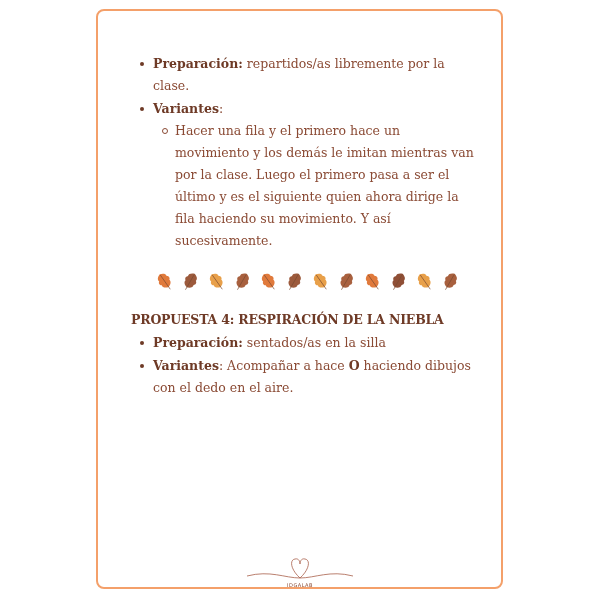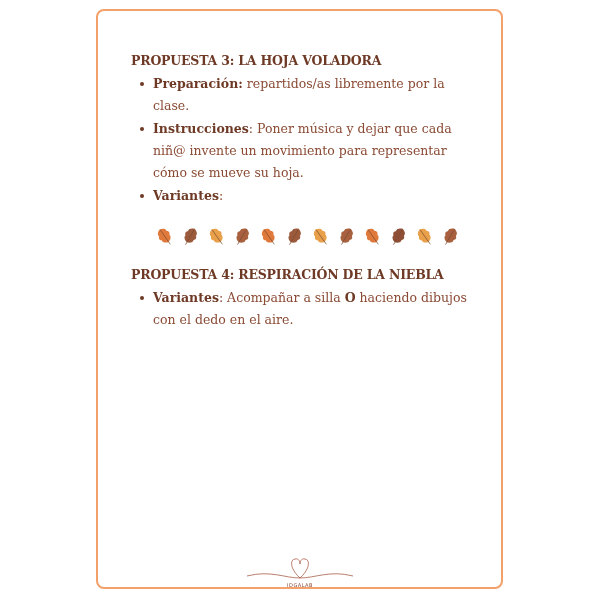--- a/index.html
+++ b/index.html
@@ -21,26 +21,25 @@
   .sec2 { margin-top:16px; }
   .logo { position:absolute; left:245px; top:552px; width:110px; height:30px; }
   .logo-text { position:absolute; left:270px; top:582px; width:60px; text-align:center; font-family:"DejaVu Sans", sans-serif; font-size:5px; color:#8a4a34; letter-spacing:0.5px; }
 </style>
 </head>
 <body>
 
 <div class="card"></div>
 
 <div class="content">
-  <div class="heading">PROPUESTA 3: LA HOJA VOLADORA</div>
   <ul class="main">
     <li><b>Preparación:</b><span> repartidos/as libremente por la clase.</span></li>
-    <li><b>Instrucciones</b><span>: Poner música y dejar que cada niñ@ invente un movimiento para representar cómo se mueve su hoja.</span></li>
     <li><b>Variantes</b><span>:</span>
       <ul class="sub">
+        <li>Hacer una fila y el primero hace un movimiento y los demás le imitan mientras van por la clase. Luego el primero pasa a ser el último y es el siguiente quien ahora dirige la fila haciendo su movimiento. Y así sucesivamente.</li>
       </ul>
     </li>
   </ul>
 
   <div class="leaves" id="leaves">
       <svg class="leaf" viewBox="0 0 24 24">
         <g transform="rotate(-35 12 12)">
           <path d="M12 3 C15 4,18 6,17 9 C19 10,19 13,17 14 C18 16,16 19,12 20 C8 19,6 16,7 14 C5 13,5 10,7 9 C6 6,9 4,12 3 Z" fill="#e07a3c"></path>
           <line x1="12" y1="4" x2="12" y2="23" stroke="#7a4a30" stroke-width="0.7"></line>
         </g>
@@ -108,21 +107,22 @@
       <svg class="leaf" viewBox="0 0 24 24">
         <g transform="rotate(30 12 12)">
           <path d="M12 3 C15 4,18 6,17 9 C19 10,19 13,17 14 C18 16,16 19,12 20 C8 19,6 16,7 14 C5 13,5 10,7 9 C6 6,9 4,12 3 Z" fill="#a8603e"></path>
           <line x1="12" y1="4" x2="12" y2="23" stroke="#7a4a30" stroke-width="0.7"></line>
         </g>
       </svg>
     </div>
 
   <div class="heading sec2">PROPUESTA 4: RESPIRACIÓN DE LA NIEBLA</div>
   <ul class="main">
-    <li><b>Variantes</b><span>: Acompañar a silla </span><b>O</b><span> haciendo dibujos con el dedo en el aire.</span></li>
+    <li><b>Preparación:</b><span> sentados/as en la silla</span></li>
+    <li><b>Variantes</b><span>: Acompañar a hace </span><b>O</b><span> haciendo dibujos con el dedo en el aire.</span></li>
   </ul>
 </div>
 
 <svg class="logo" viewBox="0 0 110 30">
   <path d="M2 24 C 25 18, 40 26, 55 26 C 70 26, 85 18, 108 24" fill="none" stroke="#a8604a" stroke-width="0.8"></path>
   <path d="M55 26 C 46 18, 44 8, 50 7 C 54 6, 55 10, 55 12 C 55 10, 56 6, 60 7 C 66 8, 64 18, 55 26" fill="none" stroke="#a8604a" stroke-width="0.8"></path>
 </svg>
 <div class="logo-text">IDGALAB</div>
 
 </body></html>

